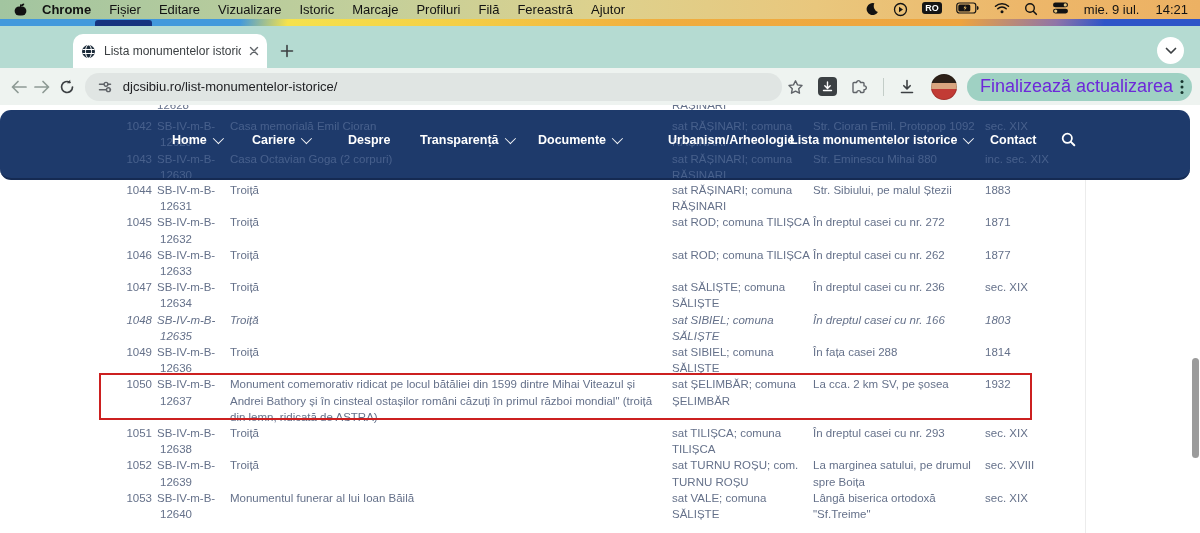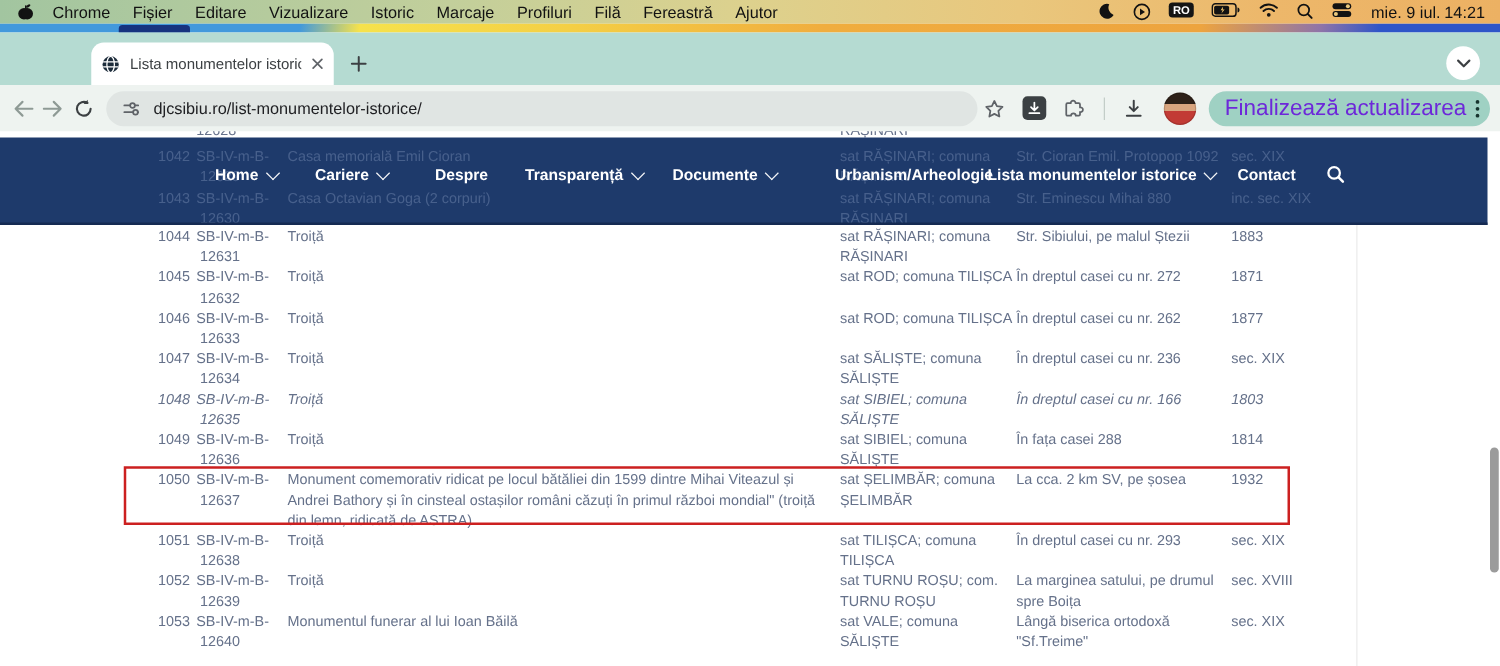--- a/index.html
+++ b/index.html
@@ -6,27 +6,27 @@
   body{width:1200px;height:533px;overflow:hidden;font-family:"Liberation Sans",sans-serif;
        -webkit-font-smoothing:antialiased;}
   #screen{position:relative;width:1200px;height:533px;background:#fff;overflow:hidden;}
 
   
   #menubar{position:absolute;left:0;top:0;width:1200px;height:19px;
     background:linear-gradient(90deg,#a2c5a0 0%,#c2cf9b 30%,#ddd18d 50%,#e9c77d 68%,#edb76a 85%,#ecb163 100%);
     display:flex;align-items:center;font-size:13px;color:#121212;}
   #menubar-left{display:flex;align-items:center;gap:0;padding-left:14px;}
   .menu-item{padding:0 9px;white-space:nowrap;}
-  .menu-item.app{font-weight:400;}
+  .menu-item.app{font-weight:700;}
   #apple-wrap{padding:0 6px 0 0;display:flex;align-items:center;}
   #menubar-right{margin-left:auto;display:flex;align-items:flex-start;gap:14px;padding-right:12px;}
   .status-ico{display:flex;align-items:center;}
   #ro-badge{background:#151515;color:#fff;font-size:9px;font-weight:700;border-radius:3px;
     padding:1px 3px;line-height:10px;}
-  #clock{display:flex;gap:3px;font-size:13px;}
+  #clock{display:flex;gap:16px;font-size:13px;}
 
   
   #wallpaper{position:absolute;left:0;top:19px;width:1200px;height:7px;
     background:linear-gradient(100deg,#4299dc 0%,#4299dc 20%,#f6e24c 24%,#f4cf45 38%,#f0ad3e 55%,#eda43f 80%,#8f74a8 88%,#2e55c8 92%,#2e55c8 100%);}
   #wall-window{position:absolute;left:95px;top:1px;width:57px;height:6px;background:#16337f;border-radius:3px 3px 0 0;}
 
   
   #tabstrip{position:absolute;left:0;top:26px;width:1200px;height:42px;background:#b5dbd2;}
   .tl{position:absolute;top:45px;width:12px;height:12px;border-radius:50%;}
   #tl-close{left:10px;background:#ee6a5f;}
@@ -70,21 +70,21 @@
   .c-name{left:230px;width:445px;}
   .c-loc{left:672px;width:138px;}
   .c-addr{left:813px;width:172px;}
   .c-date{left:985px;width:98px;}
 
   
   #fragment-row{position:absolute;left:0;top:-8px;width:1085px;height:16px;z-index:1;}
 
   
   #site-header{position:absolute;left:0;top:5px;width:1190px;height:68px;background:#1e3a6b;
-    border-bottom:2px solid #152a52;z-index:2;overflow:hidden;}
+    border-bottom:2px solid #152a52;z-index:2;overflow:hidden;border-radius:11px;}
   .ghost{position:absolute;left:0;width:1085px;}
   .ghost .cell{color:rgba(190,206,234,0.26);}
   #ghost-a{top:8px;}
   #ghost-b{top:41px;}
   #site-nav{position:absolute;left:0;top:23px;width:1190px;height:24px;z-index:3;}
   .nav-item{position:absolute;top:0;height:24px;display:flex;align-items:center;gap:6px;
     color:#fff;font-size:12.5px;font-weight:600;white-space:nowrap;}
   .nav-item:nth-of-type(1){left:172px;}
   .nav-item:nth-of-type(2){left:252px;}
   .nav-item:nth-of-type(3){left:348px;}

